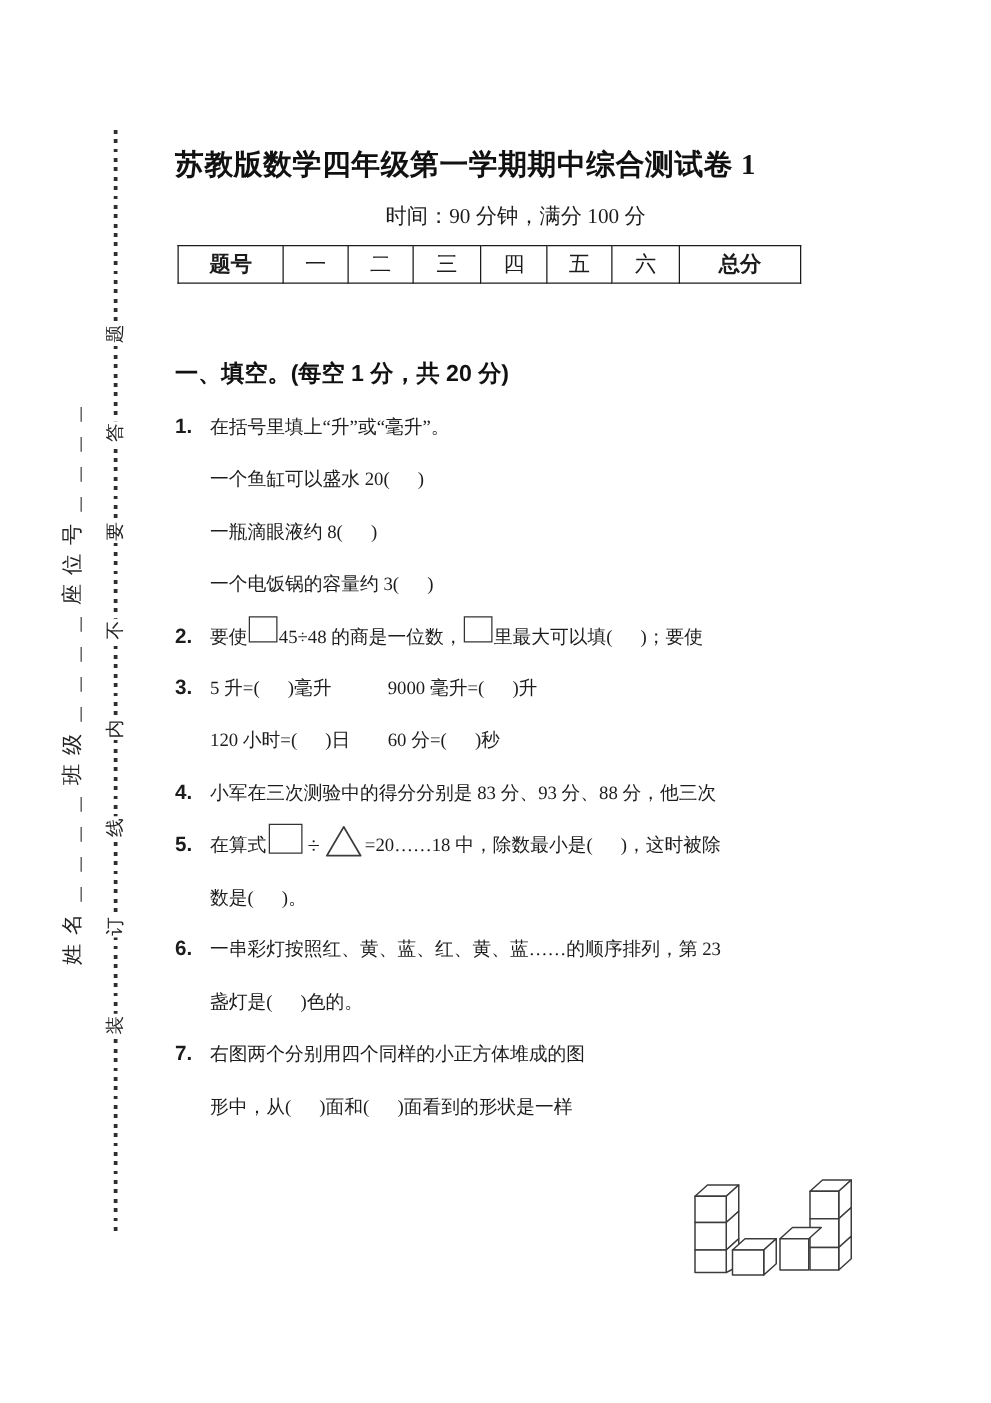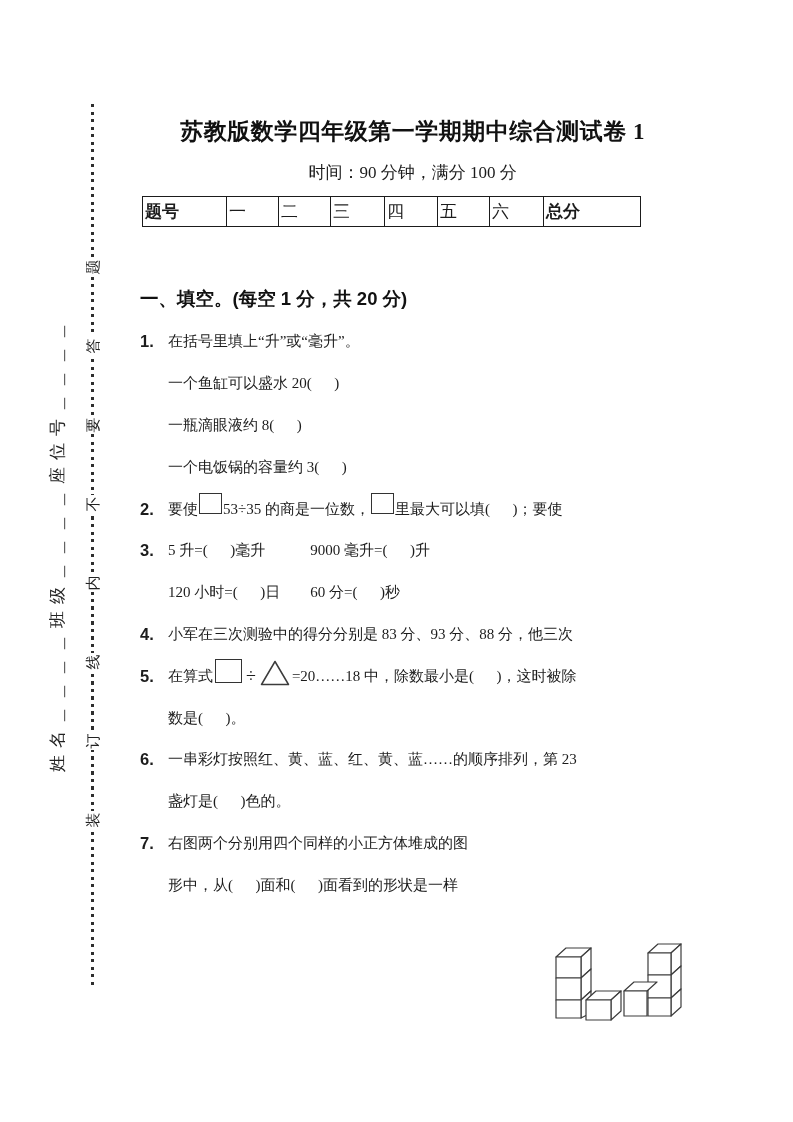--- a/index.html
+++ b/index.html
@@ -22,35 +22,35 @@
     background-image:repeating-linear-gradient(to bottom,#2e2e2e 0px,#2e2e2e 3px,transparent 3px,transparent 7.5px);
   }
   .bind-char{
     position:absolute;left:0;width:18px;height:26px;line-height:26px;
     text-align:center;background:#fff;font-size:15px;color:#222;
     transform:rotate(-90deg);
   }
 
   
   .title{
-    position:absolute;left:140px;top:116px;width:545px;text-align:center;
+    position:absolute;left:140px;top:116px;width:545px;
     font-size:23px;font-weight:700;letter-spacing:0.5px;color:#111;
   }
   .subtitle{
     position:absolute;left:140px;top:161px;width:545px;text-align:center;
     font-size:17px;color:#1c1c1c;
   }
 
   
   table.score{
     position:absolute;left:142px;top:196px;border-collapse:collapse;
     table-layout:fixed;
   }
   table.score td{
-    border:1.6px solid #1b1b1b;height:29px;
+    border:1.6px solid #1b1b1b;height:29px;text-align:center;
     font-size:17px;padding:0 2px;vertical-align:middle;
   }
   td.lab{font-weight:700;text-align:left;padding-left:8px;}
 
   
   .sec-heading{
     position:absolute;left:140px;top:286px;
     font-family:Liberation Sans, sans-serif;
     font-size:18.5px;font-weight:700;color:#111;
   }
@@ -146,21 +146,21 @@
       <span class="qtext">一瓶滴眼液约 8(      )</span>
     </div>
     <div class="line indent">
       <span class="qtext">一个电饭锅的容量约 3(      )</span>
     </div>
 
     <div class="line">
       <span class="qnum">2.</span>
         <span class="qtext">要使</span>
         <span class="sq"></span>
-        <span class="qtext">53÷35 的商是一位数，</span>
+        <span class="qtext">45÷48 的商是一位数，</span>
         <span class="sq"></span>
         <span class="qtext">里最大可以填(      )；要使</span>
     </div>
 
     <div class="line">
       <span class="qnum">3.</span>
         <span class="qtext">5 升=(      )毫升            9000 毫升=(      )升</span>
     </div>
     <div class="line indent">
       <span class="qtext">120 小时=(      )日        60 分=(      )秒</span>

